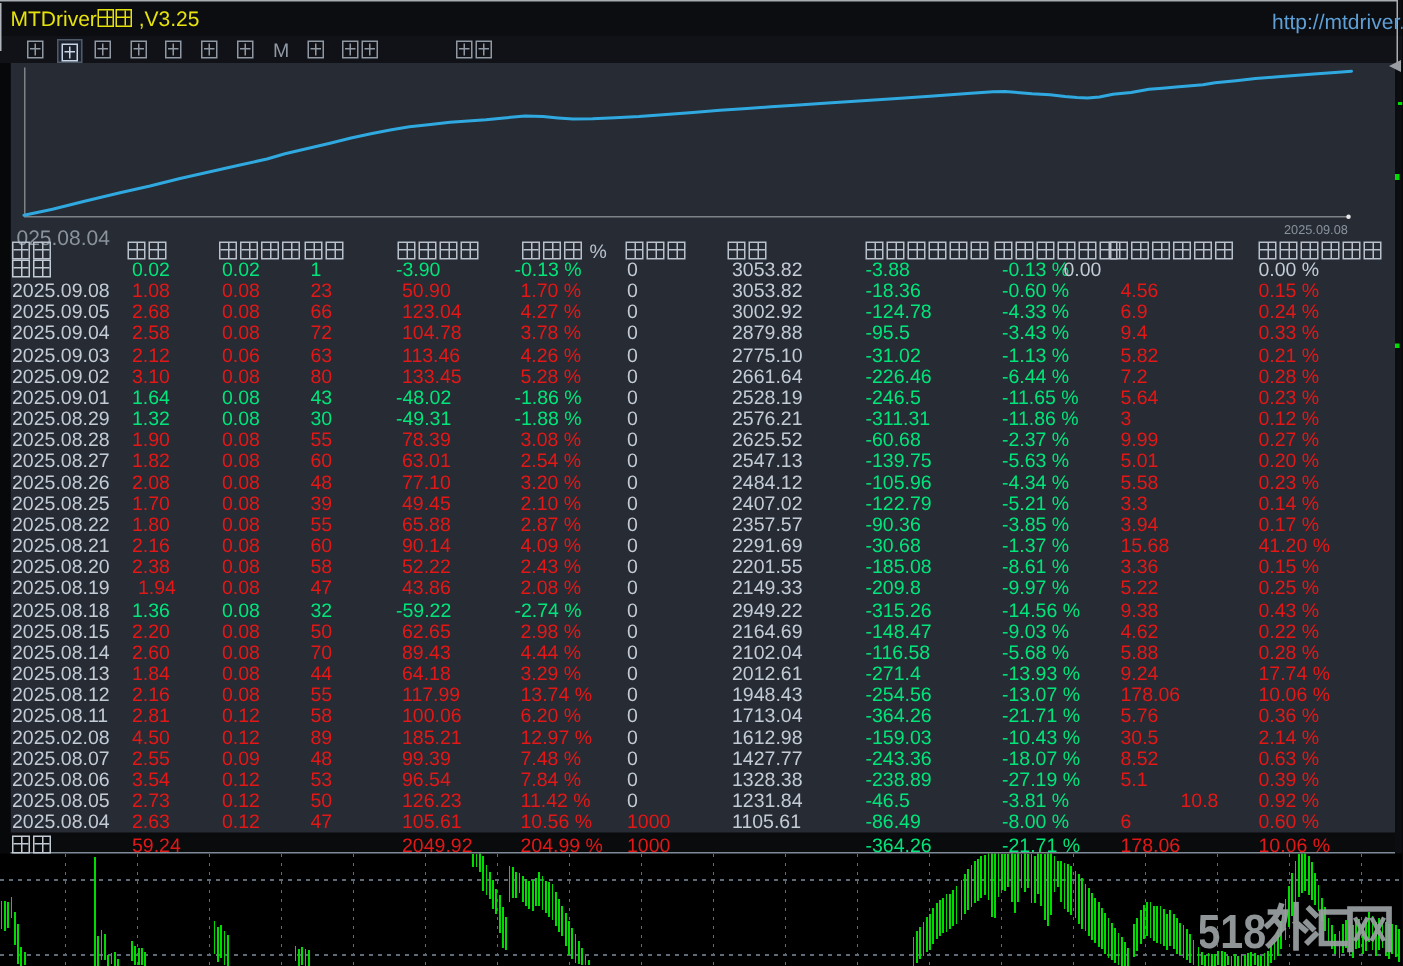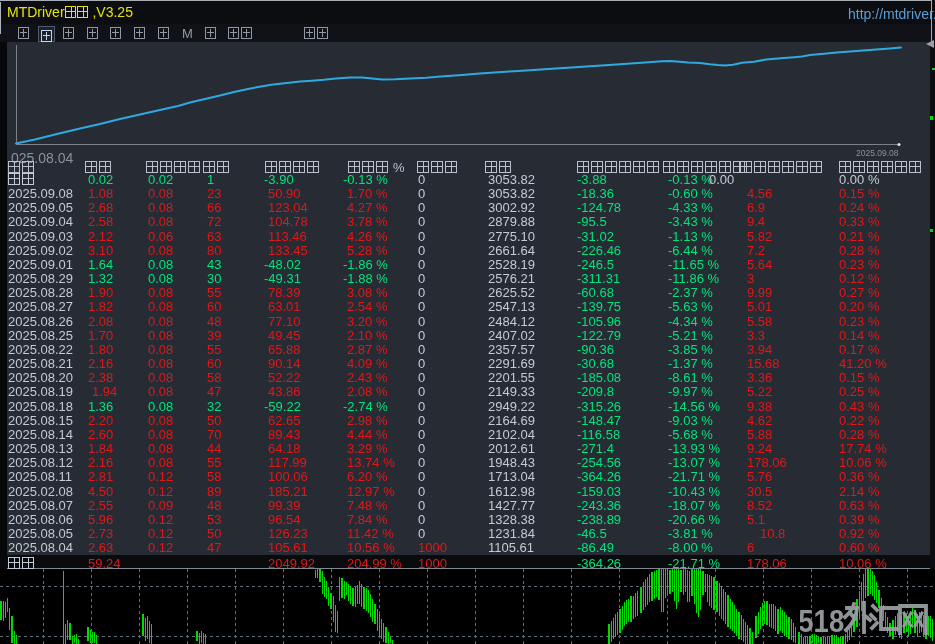--- a/index.html
+++ b/index.html
@@ -627,44 +627,44 @@
       <span class="r" style="left:347px">7.48 %</span>
       <span class="w" style="left:418px">0</span>
       <span class="w" style="left:488px">1427.77</span>
       <span class="g2" style="left:577px">-243.36</span>
       <span class="g2" style="left:668px">-18.07 %</span>
       <span class="r" style="left:747px">8.52</span>
       <span class="r" style="left:839px">0.63 %</span>
     </div>
 <div class="row" style="top:512.84px">
       <span class="w" style="left:8px">2025.08.06</span>
-      <span class="r" style="left:88px">5.96</span>
+      <span class="r" style="left:88px">3.54</span>
       <span class="r" style="left:148px">0.12</span>
       <span class="r" style="left:207px">53</span>
       <span class="r" style="left:268px">96.54</span>
       <span class="r" style="left:347px">7.84 %</span>
       <span class="w" style="left:418px">0</span>
       <span class="w" style="left:488px">1328.38</span>
       <span class="g2" style="left:577px">-238.89</span>
-      <span class="g2" style="left:668px">-20.66 %</span>
+      <span class="g2" style="left:668px">-27.19 %</span>
       <span class="r" style="left:747px">5.1</span>
       <span class="r" style="left:839px">0.39 %</span>
     </div>
 <div class="row" style="top:527.00px">
       <span class="w" style="left:8px">2025.08.05</span>
       <span class="r" style="left:88px">2.73</span>
       <span class="r" style="left:148px">0.12</span>
       <span class="r" style="left:207px">50</span>
       <span class="r" style="left:268px">126.23</span>
       <span class="r" style="left:347px">11.42 %</span>
       <span class="w" style="left:418px">0</span>
       <span class="w" style="left:488px">1231.84</span>
       <span class="g2" style="left:577px">-46.5</span>
       <span class="g2" style="left:668px">-3.81 %</span>
-      <span class="r" style="left:760px">10.8</span>
+      <span class="r" style="left:787px">10.8</span>
       <span class="r" style="left:839px">0.92 %</span>
     </div>
 <div class="row" style="top:541.16px">
       <span class="w" style="left:8px">2025.08.04</span>
       <span class="r" style="left:88px">2.63</span>
       <span class="r" style="left:148px">0.12</span>
       <span class="r" style="left:207px">47</span>
       <span class="r" style="left:268px">105.61</span>
       <span class="r" style="left:347px">10.56 %</span>
       <span class="r" style="left:418px">1000</span>

